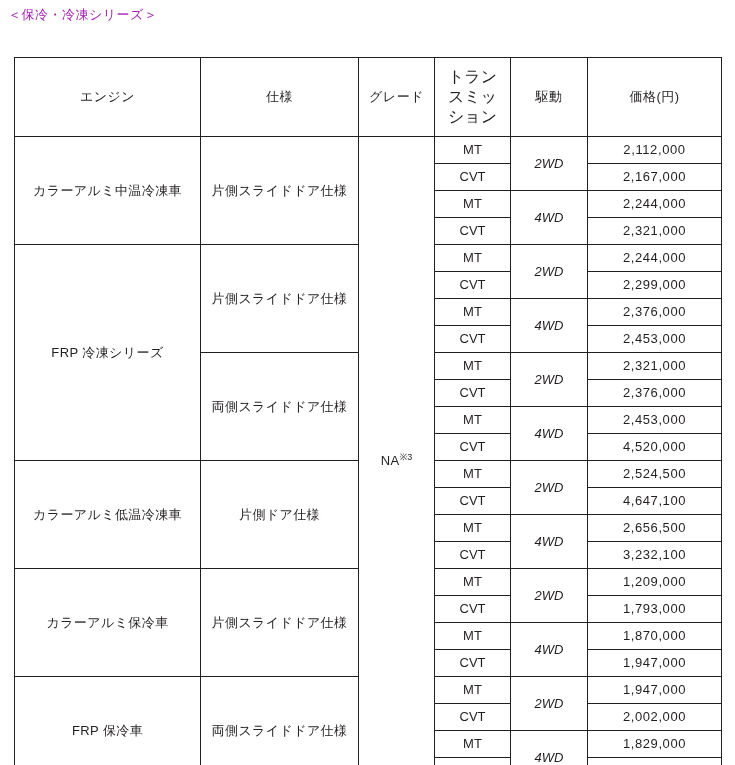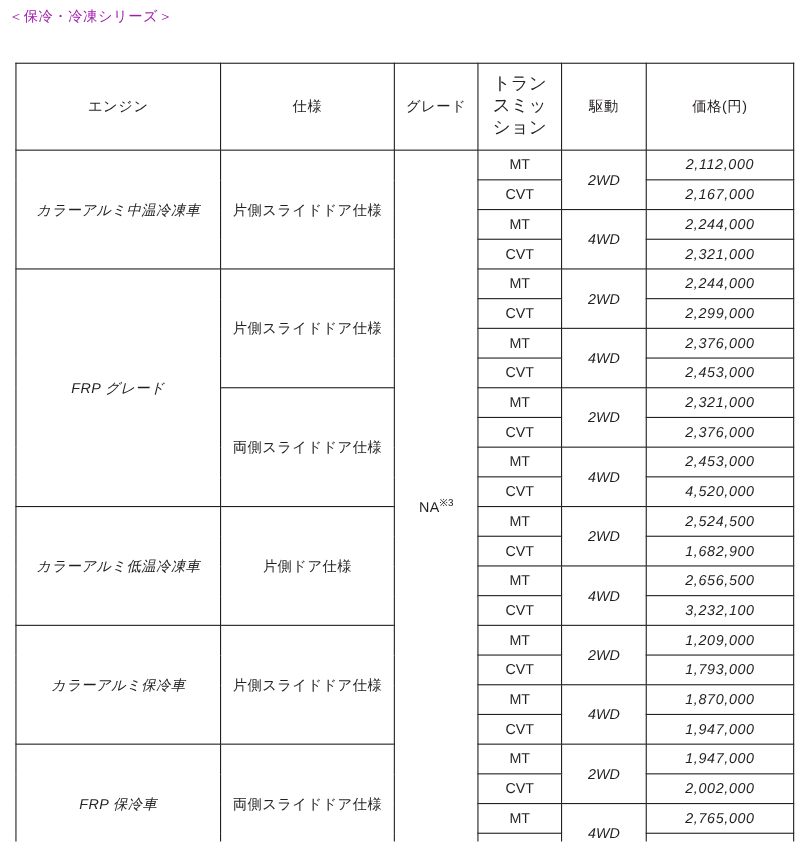--- a/index.html
+++ b/index.html
@@ -64,42 +64,40 @@
     line-height: 1.25;
     letter-spacing: 0;
     padding: 0 6px;
   }
   tbody td {
     height: 26px;
   }
   td.grade {
     font-size: 13.5px;
     letter-spacing: 0.4px;
-    font-style: italic;
   }
   td.spec-cell {
     font-size: 13.5px;
     letter-spacing: 0.4px;
   }
   td.engine {
     font-size: 14px;
     letter-spacing: 0.4px;
   }
   td.trans {
     font-size: 13.5px;
     margin-left: 36px;
   }
   td.drive {
     font-size: 13.5px;
     font-style: italic;
   }
   td.price {
     font-size: 14px;
     letter-spacing: 0.6px;
-    font-style: italic;
   }
   sup.note {
     font-size: 9px;
     vertical-align: super;
     letter-spacing: 0;
   }
   .engine-inner {
     display: inline-block;
     white-space: nowrap;
   }
@@ -145,21 +143,21 @@
         <tr>
           <td class="trans">MT</td>
           <td class="drive" rowspan="2">4WD</td>
           <td class="price">2,244,000</td>
         </tr>
         <tr>
           <td class="trans">CVT</td>
           <td class="price">2,321,000</td>
         </tr>
         <tr>
-          <td class="grade" rowspan="8">FRP グレード</td>
+          <td class="grade" rowspan="8">FRP 冷凍シリーズ</td>
           <td class="spec-cell" rowspan="4">片側スライドドア仕様</td>
           <td class="trans">MT</td>
           <td class="drive" rowspan="2">2WD</td>
           <td class="price">2,244,000</td>
         </tr>
         <tr>
           <td class="trans">CVT</td>
           <td class="price">2,299,000</td>
         </tr>
         <tr>
@@ -192,21 +190,21 @@
         </tr>
         <tr>
           <td class="grade" rowspan="4">カラーアルミ低温冷凍車</td>
           <td class="spec-cell" rowspan="4">片側ドア仕様</td>
           <td class="trans">MT</td>
           <td class="drive" rowspan="2">2WD</td>
           <td class="price">2,524,500</td>
         </tr>
         <tr>
           <td class="trans">CVT</td>
-          <td class="price">1,682,900</td>
+          <td class="price">4,647,100</td>
         </tr>
         <tr>
           <td class="trans">MT</td>
           <td class="drive" rowspan="2">4WD</td>
           <td class="price">2,656,500</td>
         </tr>
         <tr>
           <td class="trans">CVT</td>
           <td class="price">3,232,100</td>
         </tr>
@@ -237,21 +235,21 @@
           <td class="drive" rowspan="2">2WD</td>
           <td class="price">1,947,000</td>
         </tr>
         <tr>
           <td class="trans">CVT</td>
           <td class="price">2,002,000</td>
         </tr>
         <tr>
           <td class="trans">MT</td>
           <td class="drive" rowspan="2">4WD</td>
-          <td class="price">2,765,000</td>
+          <td class="price">1,829,000</td>
         </tr>
         <tr>
           <td class="trans">CVT</td>
           <td class="price">2,156,000</td>
         </tr>
       </tbody>
   </table>
 </div>
 
 </body></html>

